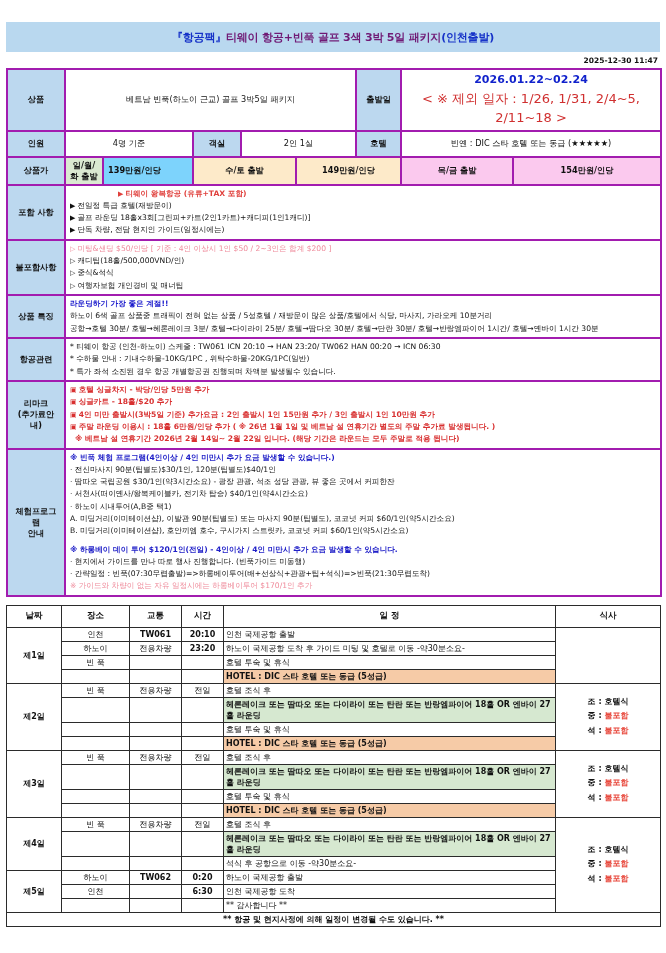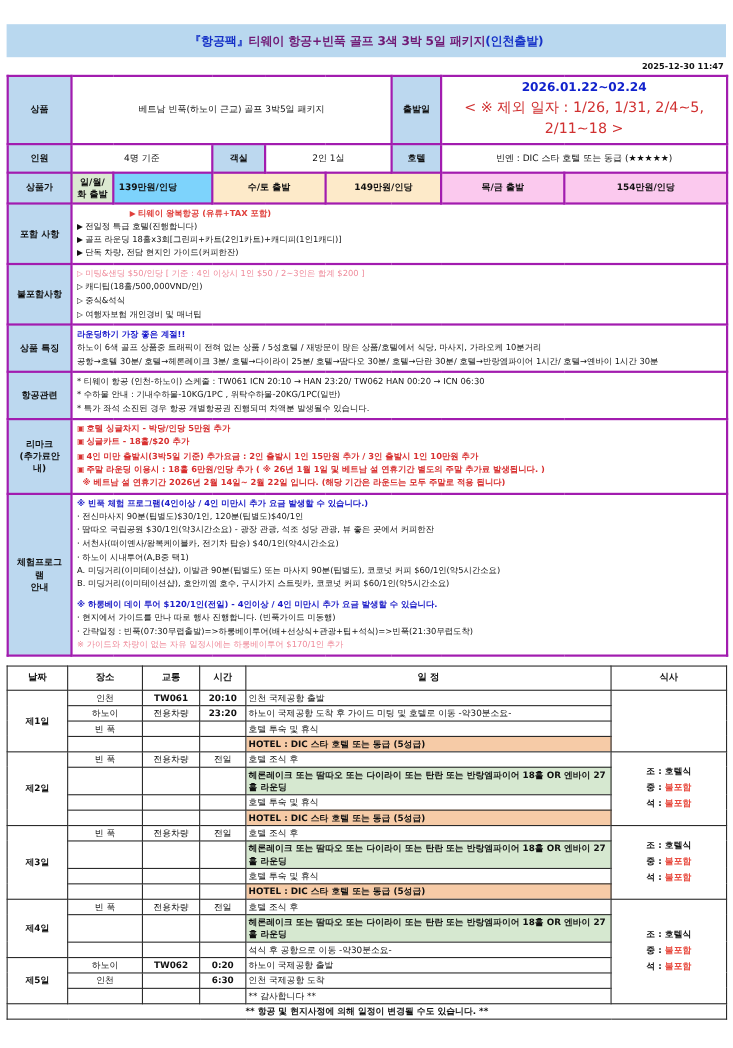--- a/index.html
+++ b/index.html
@@ -194,23 +194,23 @@
       <td class="p-orange" colspan="2">수/토 출발</td>
       <td class="p-orange2" colspan="2">149만원/인당</td>
       <td class="p-pink">목/금 출발</td>
       <td class="p-pink2">154만원/인당</td>
     </tr>
 
     <tr>
       <td class="lbl">포함 사항</td>
       <td class="detail" colspan="8">
         <span class="ln hl-red"><span class="bullet">▶</span><span>티웨이 왕복항공 (유류+TAX 포함)</span></span>
-        <span class="ln"><span class="bullet">▶</span><span>전일정 특급 호텔(진행합니다)</span></span>
+        <span class="ln"><span class="bullet">▶</span><span>전일정 특급 호텔(재방문이)</span></span>
         <span class="ln"><span class="bullet">▶</span><span>골프 라운딩 18홀x3회[그린피+카트(2인1카트)+캐디피(1인1캐디)]</span></span>
-        <span class="ln"><span class="bullet">▶</span><span>단독 차량, 전담 현지인 가이드(커피한잔)</span></span>
+        <span class="ln"><span class="bullet">▶</span><span>단독 차량, 전담 현지인 가이드(일정시에는)</span></span>
       </td>
     </tr>
 
     <tr>
       <td class="lbl">불포함사항</td>
       <td class="detail" colspan="8">
         <span class="ln hl-pink"><span class="bullet">▷</span><span>미팅&amp;샌딩 $50/인당 [ 기준 : 4인 이상시 1인 $50 / 2~3인은 합계 $200 ]</span></span>
         <span class="ln"><span class="bullet">▷</span><span>캐디팁(18홀/500,000VND/인)</span></span>
         <span class="ln"><span class="bullet">▷</span><span>중식&amp;석식</span></span>
         <span class="ln"><span class="bullet">▷</span><span>여행자보험 개인경비 및 매너팁</span></span>

